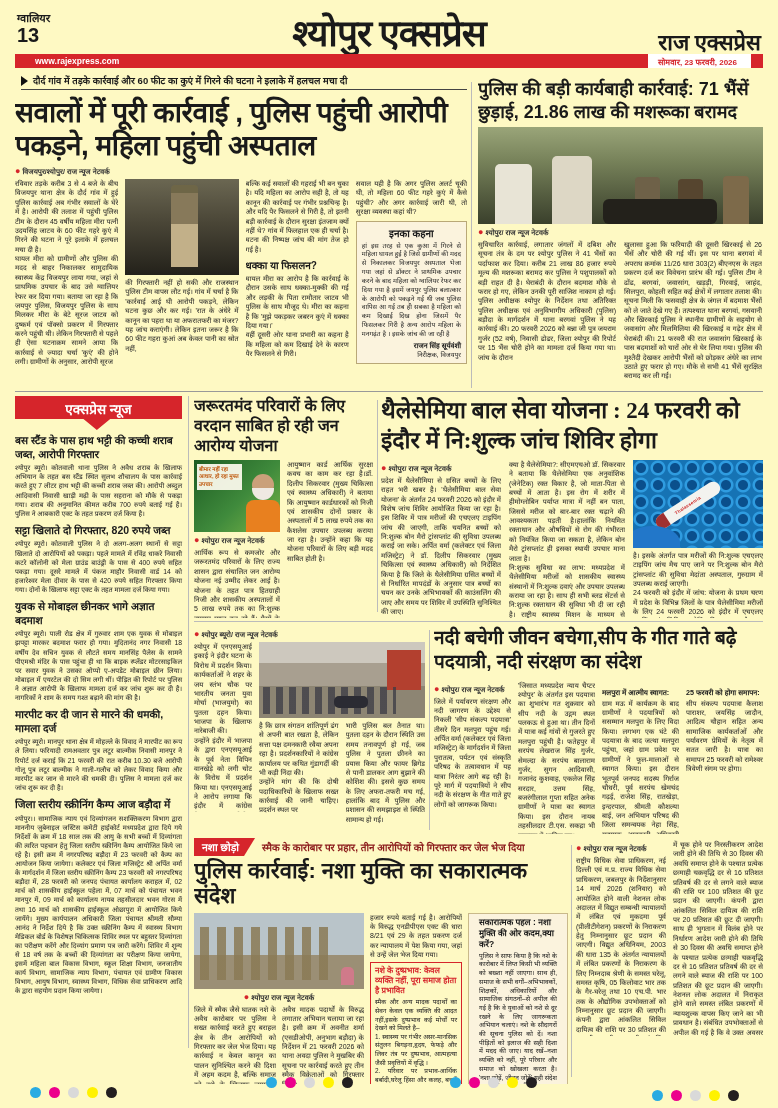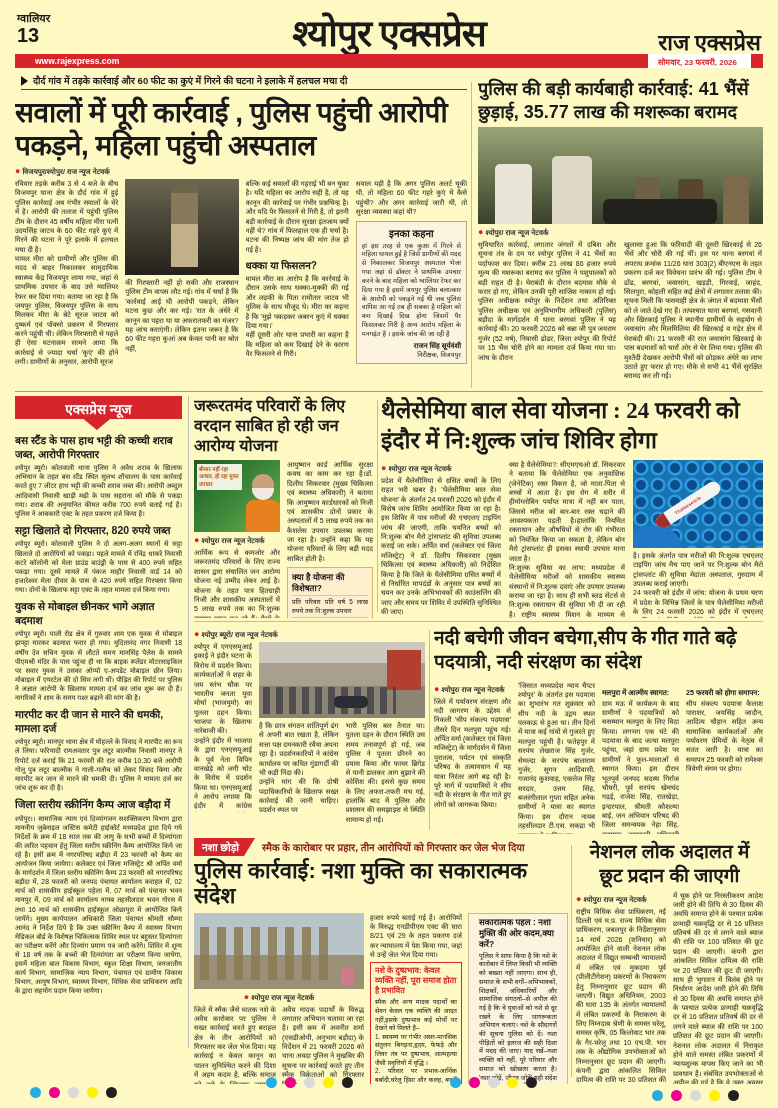--- a/index.html
+++ b/index.html
@@ -193,21 +193,21 @@
           <div class="qb-sign">राजन सिंह सूर्यवंशी</div>
           <div class="qb-role">निरीक्षक, विजयपुर</div>
         </div>
       </div>
     </div>
   </article>
 
   <div class="vline" style="left:471px; top:82px; height:306px;"></div>
 
   <article class="buffalo">
-    <h2 class="buff-headline">पुलिस की बड़ी कार्यबाही कार्रवाई: 41 भैंसें छुड़ाई, 35.77 लाख की मशरूका बरामद</h2>
+    <h2 class="buff-headline">पुलिस की बड़ी कार्यबाही कार्रवाई: 71 भैंसें छुड़ाई, 21.86 लाख की मशरूका बरामद</h2>
     <div class="photo-buffalo">
       <i class="pb1"></i>
         <i class="pb2"></i>
       <i class="pb3"></i>
         <i class="pb4"></i>
       <i class="pb5"></i>
         <i class="pb6"></i>
     </div>
     <div class="byline"><span class="dot">●</span> <span>श्योपुर/ राज न्यूज नेटवर्क</span></div>
     <div class="buff-cols">
@@ -254,26 +254,20 @@
           <div class="mg-txt">बीमार नहीं रहा आधार, हो रहा मुफ्त उपचार</div>
           <div class="mg-face"></div>
           <div class="mg-beard"></div>
           <div class="mg-body"></div>
         </div>
         <div class="byline"><span class="dot">●</span> <span>श्योपुर/ राज न्यूज नेटवर्क</span></div>
         <p class="bt">आर्थिक रूप से कमजोर और जरूरतमंद परिवारों के लिए राज्य शासन द्वारा संचालित जन आरोग्य योजना नई उम्मीद लेकर आई है। योजना के तहत पात्र हितग्राही निजी और शासकीय अस्पतालों में 5 लाख रुपये तक का नि:शुल्क उपचार प्राप्त कर रहे हैं। पैसों के अभाव में जो लोग पहले निजी अस्पतालों में इलाज से वंचित रह जाते थे, उनके लिए यह योजना जीवनरक्षक साबित हो रही है। गंभीर बीमारी, दुर्घटना या बड़े ऑपरेशन की स्थिति में</p>
       </div>
       <div class="col">
         <p class="bt">आयुष्मान कार्ड आर्थिक सुरक्षा कवच का काम कर रहा है।डॉ. दिलीप सिकरवार (मुख्य चिकित्सा एवं स्वास्थ्य अधिकारी) ने बताया कि आयुष्मान कार्डधारकों को निजी एवं शासकीय दोनों प्रकार के अस्पतालों में 5 लाख रुपये तक का कैशलेस उपचार उपलब्ध कराया जा रहा है। उन्होंने कहा कि यह योजना परिवारों के लिए बड़ी मदद साबित होती है।</p>
-        <div class="feature-box">
-          <div class="fb-title">क्या है योजना की विशेषता?</div>
-          <div class="fb-item">प्रति परिवार प्रति वर्ष 5 लाख रुपये तक नि:शुल्क उपचार</div>
-          <div class="fb-item">निजी एवं शासकीय सूचीबद्ध अस्पतालों में कैशलेस सुविधा</div>
-
-        </div>
       </div>
     </div>
   </article>
 
   <div class="vline" style="left:377px; top:400px; height:212px;"></div>
 
   <article class="thal">
     <h2 class="thal-h">थैलेसेमिया बाल सेवा योजना : 24 फरवरी को इंदौर में नि:शुल्क जांच शिविर होगा</h2>
     <div class="thal-cols">
       <div class="col ca">
@@ -388,21 +382,20 @@
           <div class="pb-title">सकारात्मक पहल : नशा मुक्ति की ओर कदम,क्या करें?</div>
           <p class="bt">पुलिस ने साफ किया है कि नशे के कारोबार में लिप्त किसी भी व्यक्ति को बख्शा नहीं जाएगा। साथ ही, समाज के सभी वर्गों–अभिभावकों, शिक्षकों, अधिकारियों और सामाजिक संगठनों–से अपील की गई है कि वे युवाओं को नशे से दूर रखने के लिए जागरूकता अभियान चलाएं। नशे के सौदागरों की सूचना पुलिस को दें। नशा पीड़ितों को इलाज की सही दिशा में मदद की जाए। याद रखें–नशा व्यक्ति को नहीं, पूरे परिवार और समाज को खोखला करता है। 'नशा छोड़ें, जीवन जोड़ें' यही संदेश आज की सबसे बड़ी आवश्यकता है।</p>
         </div>
       </div>
     </div>
   </article>
 
   <div class="vline" style="left:571px; top:845px; height:232px;"></div>
 
   <article class="lok">
-    <h2 class="lok-h">नेशनल लोक अदालत में छूट प्रदान की जाएगी</h2>
     <div class="lok-cols">
       <div class="col">
         <div class="byline"><span class="dot">●</span> <span>श्योपुर/ राज न्यूज नेटवर्क</span></div>
         <p class="bt">राष्ट्रीय विधिक सेवा प्राधिकरण, नई दिल्ली एवं म.प्र. राज्य विधिक सेवा प्राधिकरण, जबलपुर के निर्देशानुसार 14 मार्च 2026 (शनिवार) को आयोजित होने वाली नेशनल लोक अदालत में विद्युत सम्बन्धी न्यायालयों में लंबित एवं मुकदमा पूर्व (प्रीलीटीगेशन) प्रकरणों के निराकरण हेतु निम्नानुसार छूट प्रदान की जाएगी। विद्युत अधिनियम, 2003 की धारा 135 के अंतर्गत न्यायालयों में लंबित प्रकरणों के निराकरण के लिए निम्नदाब श्रेणी के समस्त घरेलू, समस्त कृषि, 05 किलोवाट भार तक के गैर-घरेलू तथा 10 एच.पी. भार तक के औद्योगिक उपभोक्ताओं को निम्नानुसार छूट प्रदान की जाएगी। कंपनी द्वारा आंकलित सिविल दायित्व की राशि पर 30 प्रतिशत की छूट दी जाएगी। साथ ही आंकलित राशि के भुगतान</p>
       </div>
       <div class="col">
           <p class="bt">में चूक होने पर निरस्तीकरण आदेश जारी होने की तिथि से 30 दिवस की अवधि समाप्त होने के पश्चात प्रत्येक छःमाही चक्रवृद्धि दर से 16 प्रतिशत प्रतिवर्ष की दर से लगने वाले ब्याज की राशि पर 100 प्रतिशत की छूट प्रदान की जाएगी। कंपनी द्वारा आंकलित सिविल दायित्व की राशि पर 20 प्रतिशत की छूट दी जाएगी। साथ ही भुगतान में विलंब होने पर निर्धारण आदेश जारी होने की तिथि से 30 दिवस की अवधि समाप्त होने के पश्चात प्रत्येक छःमाही चक्रवृद्धि दर से 16 प्रतिशत प्रतिवर्ष की दर से लगने वाले ब्याज की राशि पर 100 प्रतिशत की छूट प्रदान की जाएगी। नेशनल लोक अदालत में निराकृत होने वाले समस्त लंबित प्रकरणों में न्यायशुल्क वापस किए जाने का भी प्रावधान है। संबंधित उपभोक्ताओं से अपील की गई है कि वे उक्त अवसर का लाभ उठाकर अपने प्रकरणों का निराकरण कराएं।</p>
         </div>
     </div>
   </article>

